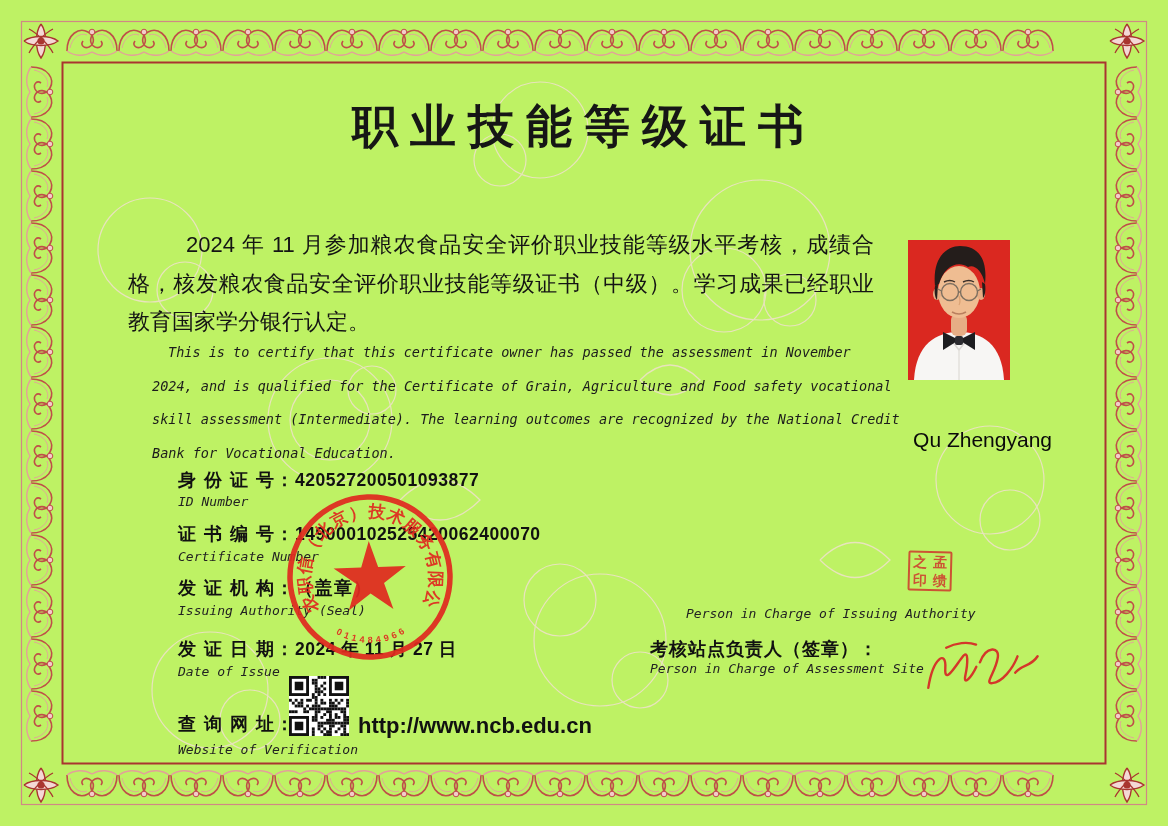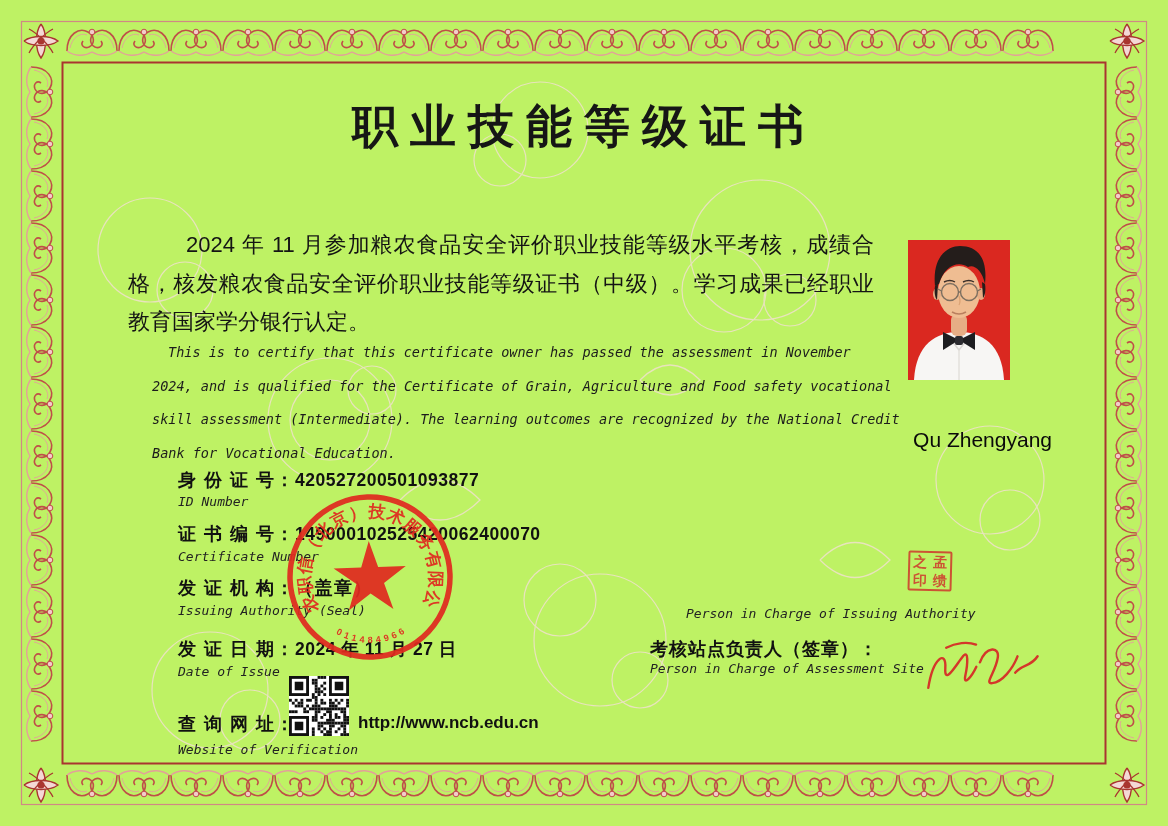--- a/index.html
+++ b/index.html
@@ -38,21 +38,21 @@
   }
   .right-label{font-weight:600;font-size:18px;letter-spacing:1px;color:#111;white-space:nowrap;}
   .holder-name-zh{left:880px;top:396px;width:160px;text-align:center;font-size:23px;letter-spacing:5px;font-weight:600;}
   .holder-name-en{left:868px;top:428px;width:184px;text-align:right;font-size:21px;color:#0a0a0a;}
   .stamp{
     left:908px;top:551px;width:44px;height:40px;
     border:2.5px solid #cf382c;color:#cf382c;opacity:.85;transform:rotate(1.5deg);
     display:grid;grid-template-columns:1fr 1fr;align-items:center;justify-items:center;
     font-size:14px;font-weight:700;line-height:1;border-radius:2px;
   }
-  .url-text{font-weight:600;font-size:17px;color:#111;}
+  .url-text{font-weight:600;font-size:22px;color:#111;}
 </style>
 </head>
 <body>
 
 <div class="page">
 
   <svg class="abs" width="1168" height="826" style="left:0;top:0;">
     <g fill="none" stroke="#f6dedb" stroke-width="1.2" opacity="0.75">
       <circle cx="330" cy="420" r="62"></circle>
         <circle cx="330" cy="420" r="40"></circle>

